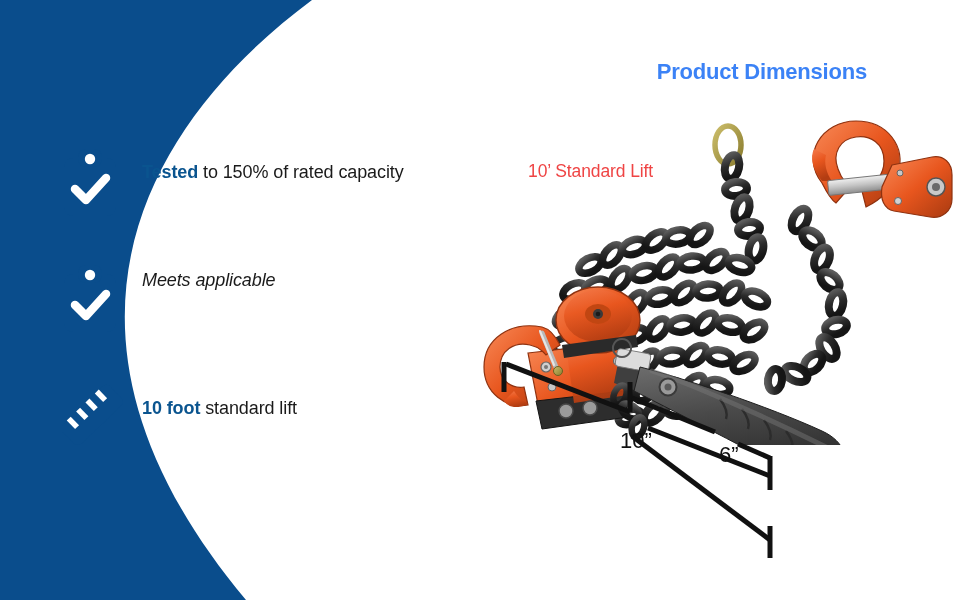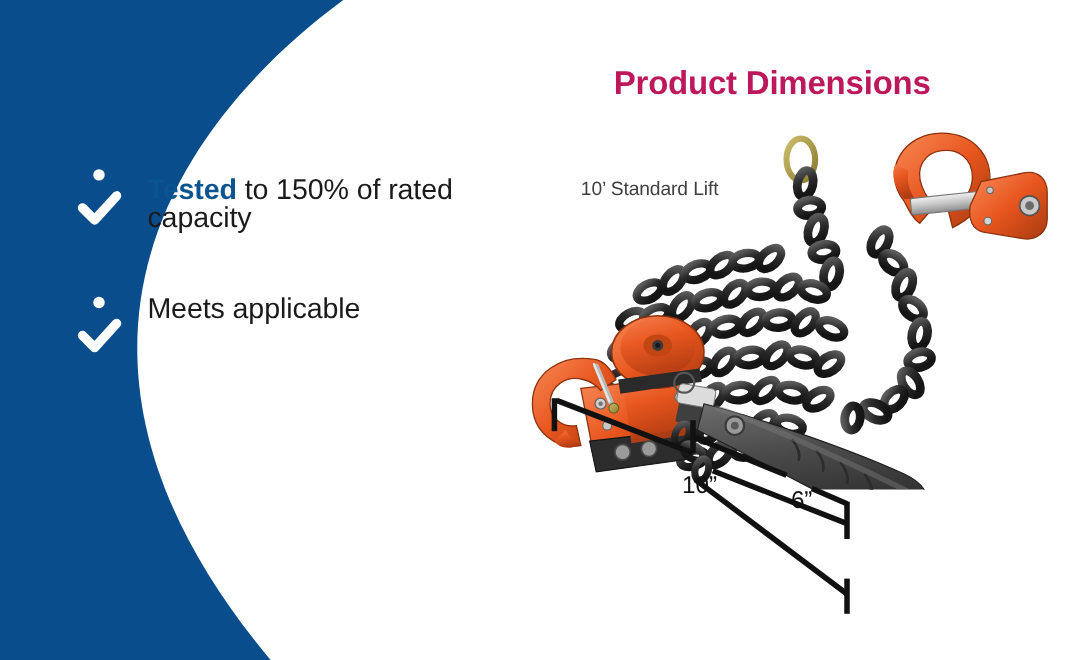--- a/index.html
+++ b/index.html
@@ -13,41 +13,41 @@
   #stage{position:relative;width:970px;height:600px;overflow:hidden;background:#fff;}
 
   
   .swoosh{position:absolute;left:0;top:0;width:970px;height:600px;pointer-events:none;}
 
   
   .features{position:absolute;left:62px;top:148px;width:430px;}
   .feature{display:flex;align-items:flex-start;margin-bottom:46px;}
   .feature .ico{width:62px;flex:0 0 62px;display:flex;align-items:flex-start;justify-content:flex-start;}
   .feature .txt{
-    margin-left:10px;
-    font-size:26px;
+    margin-left:18px;
+    font-size:18px;
     line-height:25px;
     color:#1a1a1a;
     padding-top:12px;
     letter-spacing:-0.1px;
   }
-  .feature.f2 .txt{padding-top:4px;}
+  .feature.f2 .txt{padding-top:4px;font-style:italic;}
   .feature.f3 .txt{padding-top:16px;}
   .b{font-weight:bold;color:#0a548f;}
   .n{font-weight:normal;color:#1a1a1a;}
 
   
   .title{
     position:absolute;left:537px;top:59px;width:330px;
-    text-align:center;
-    font-size:30px;font-weight:bold;color:#be185d;letter-spacing:-0.2px;
+    text-align:right;
+    font-size:22px;font-weight:bold;color:#3b82f6;letter-spacing:-0.2px;
   }
   .liftlabel{
     position:absolute;left:528px;top:161px;
-    font-size:17.5px;color:#404040;letter-spacing:-0.1px;white-space:nowrap;
+    font-size:17.5px;color:#ef4444;letter-spacing:-0.1px;white-space:nowrap;
   }
   .dimtext{position:absolute;font-size:22px;color:#111;letter-spacing:0px;}
   .dim11{left:620px;top:428px;}
   .dim6{left:719px;top:442px;}
 
   .product{position:absolute;left:470px;top:95px;width:500px;height:350px;}
   .dims{position:absolute;left:470px;top:340px;width:500px;height:230px;}
 </style>
 </head>
 <body>
@@ -81,20 +81,36 @@
           <rect x="16" y="1" width="24" height="18" rx="8" ry="8" fill="#0a4d8c"></rect>
           <circle cx="28" cy="11" r="5.2" fill="#ffffff"></circle>
           <path d="M 13 41 L 24 52 L 44 30" stroke="#ffffff" stroke-width="8.5" fill="none" stroke-linecap="round" stroke-linejoin="round"></path>
         </svg>
       </div>
       <div class="txt">
         <div class="n">Meets applicable</div>
       </div>
     </div>
 
+    <div class="feature f3">
+      <div class="ico">
+        <svg width="62" height="70" viewBox="0 0 62 70">
+          <g transform="rotate(-44 31 36)">
+            <rect x="-2" y="21" width="66" height="27" rx="6" ry="6" fill="#0a4d8c"></rect>
+            <rect x="9" y="21" width="5.5" height="12" fill="#ffffff"></rect>
+            <rect x="22" y="21" width="5.5" height="12" fill="#ffffff"></rect>
+            <rect x="35" y="21" width="5.5" height="12" fill="#ffffff"></rect>
+            <rect x="48" y="21" width="5.5" height="12" fill="#ffffff"></rect>
+          </g>
+        </svg>
+      </div>
+      <div class="txt">
+        <span class="b">10 foot</span><span class="n"> standard lift</span>
+      </div>
+    </div>
   </div>
 
   <div class="title">Product Dimensions</div>
   <div class="liftlabel">10’ Standard Lift</div>
 
   <svg class="product" viewBox="0 0 500 350">
     <defs>
       <linearGradient id="orgGrad" x1="0" y1="0" x2="0.3" y2="1">
         <stop offset="0%" stop-color="#f4794a"></stop>
         <stop offset="45%" stop-color="#e8561e"></stop>

